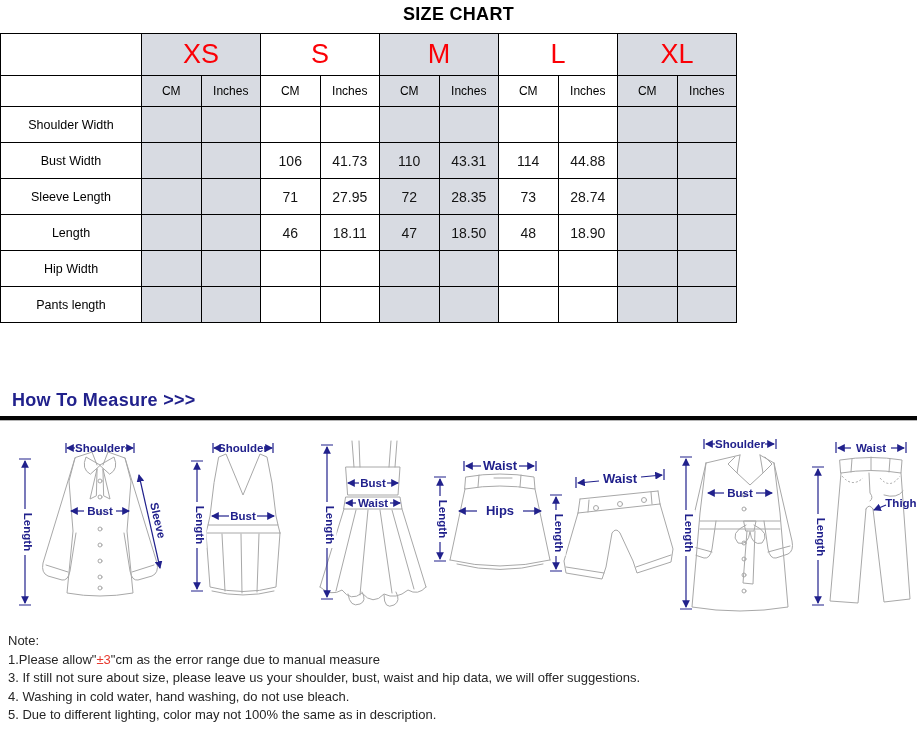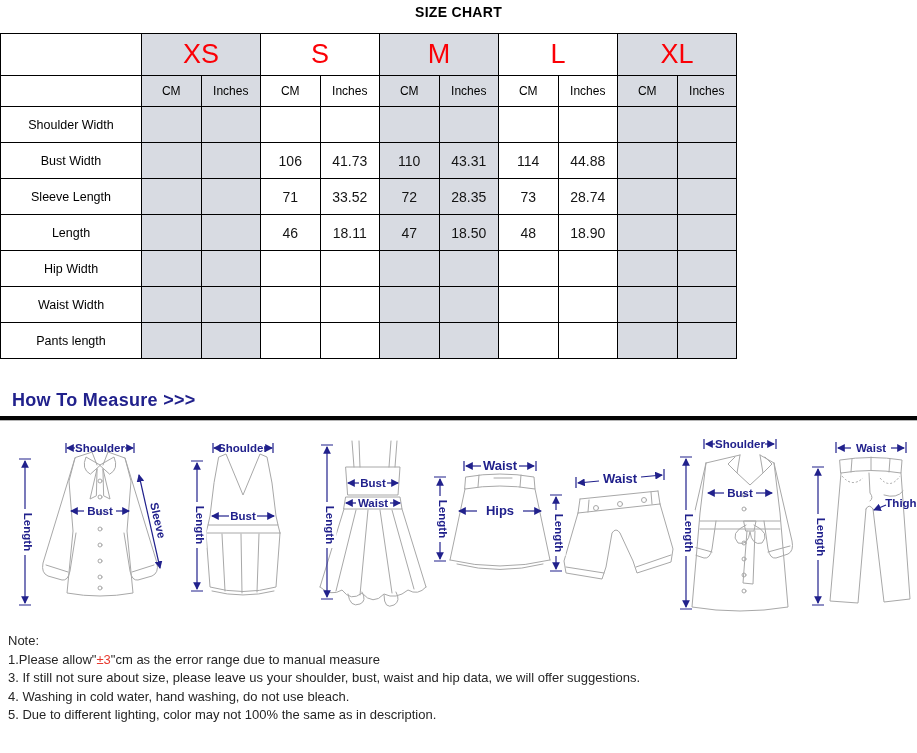--- a/index.html
+++ b/index.html
@@ -1,20 +1,20 @@
 <!DOCTYPE html>
 <html><head>
 <meta charset="utf-8">
 <style>
   html,body{margin:0;padding:0;background:#fff;}
   body{width:917px;height:753px;position:relative;overflow:hidden;
        font-family:"Liberation Sans",sans-serif;color:#000;}
 
   .title{position:absolute;top:4px;left:0;width:917px;text-align:center;
-         font-size:14px;font-weight:700;letter-spacing:.3px;}
+         font-size:18px;font-weight:700;letter-spacing:.3px;}
 
   table.size-chart{position:absolute;top:33px;left:0;width:737px;
                    border-collapse:collapse;table-layout:fixed;}
   table.size-chart td{border:1.5px solid #000;text-align:center;vertical-align:middle;
                       padding:0;overflow:hidden;}
   td.shade{background:#d8dbe2;}
   tr.sizes-row td{height:41px;}
   td.size-cell{font-size:27px;color:#fb0006;font-weight:400;}
   tr.units-row td{height:30px;font-size:12px;font-weight:400;}
   tbody tr{height:36px;}
@@ -106,21 +106,21 @@
         <td class="val">114</td>
         <td class="val">44.88</td>
         <td class="val shade"></td>
         <td class="val shade"></td>
       </tr>
       <tr>
         <td class="rowlabel">Sleeve Length</td>
         <td class="val shade"></td>
         <td class="val shade"></td>
         <td class="val">71</td>
-        <td class="val">33.52</td>
+        <td class="val">27.95</td>
         <td class="val shade">72</td>
         <td class="val shade">28.35</td>
         <td class="val">73</td>
         <td class="val">28.74</td>
         <td class="val shade"></td>
         <td class="val shade"></td>
       </tr>
       <tr>
         <td class="rowlabel">Length</td>
         <td class="val shade"></td>
@@ -129,33 +129,20 @@
         <td class="val">18.11</td>
         <td class="val shade">47</td>
         <td class="val shade">18.50</td>
         <td class="val">48</td>
         <td class="val">18.90</td>
         <td class="val shade"></td>
         <td class="val shade"></td>
       </tr>
       <tr>
         <td class="rowlabel">Hip Width</td>
-        <td class="val shade"></td>
-        <td class="val shade"></td>
-        <td class="val"></td>
-        <td class="val"></td>
-        <td class="val shade"></td>
-        <td class="val shade"></td>
-        <td class="val"></td>
-        <td class="val"></td>
-        <td class="val shade"></td>
-        <td class="val shade"></td>
-      </tr>
-      <tr>
-        <td class="rowlabel">Waist Width</td>
         <td class="val shade"></td>
         <td class="val shade"></td>
         <td class="val"></td>
         <td class="val"></td>
         <td class="val shade"></td>
         <td class="val shade"></td>
         <td class="val"></td>
         <td class="val"></td>
         <td class="val shade"></td>
         <td class="val shade"></td>

